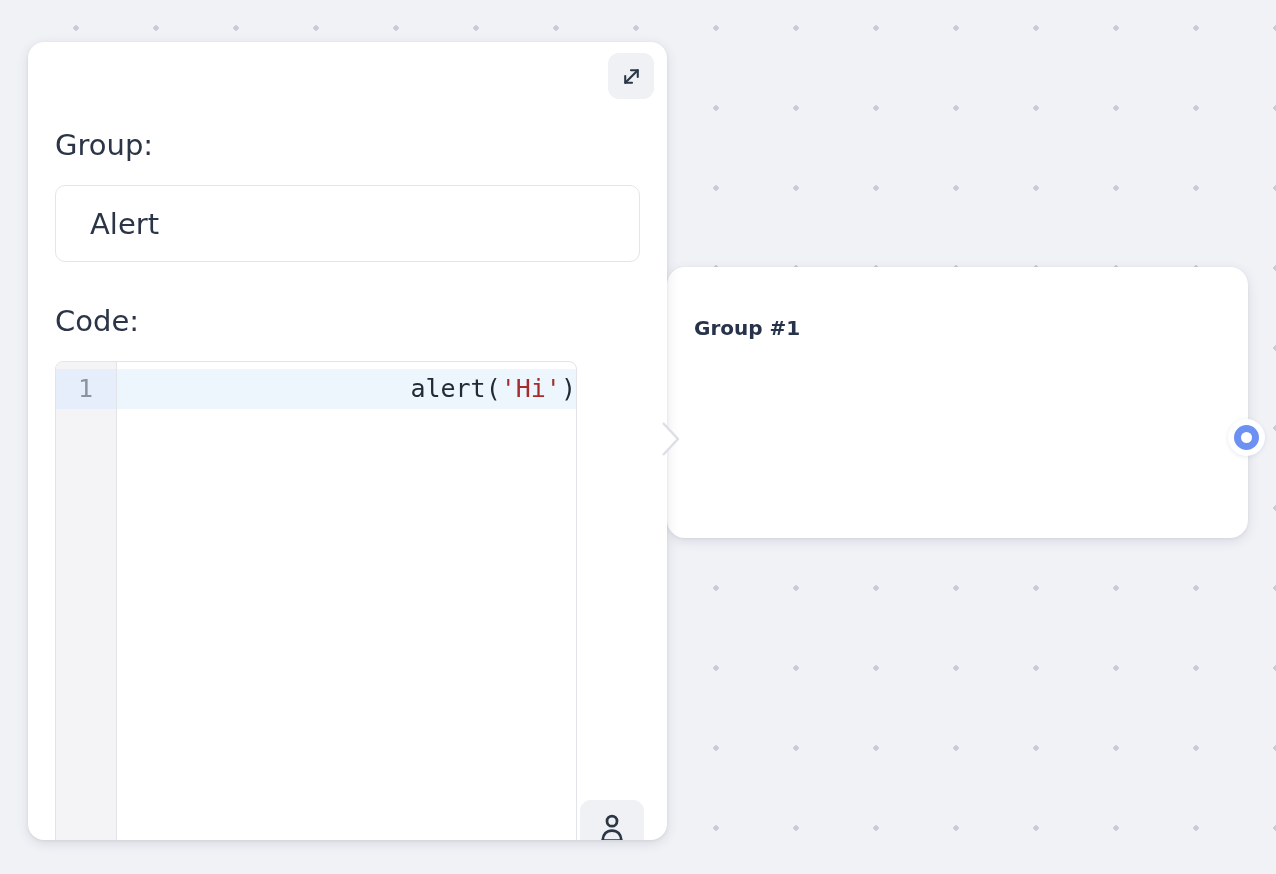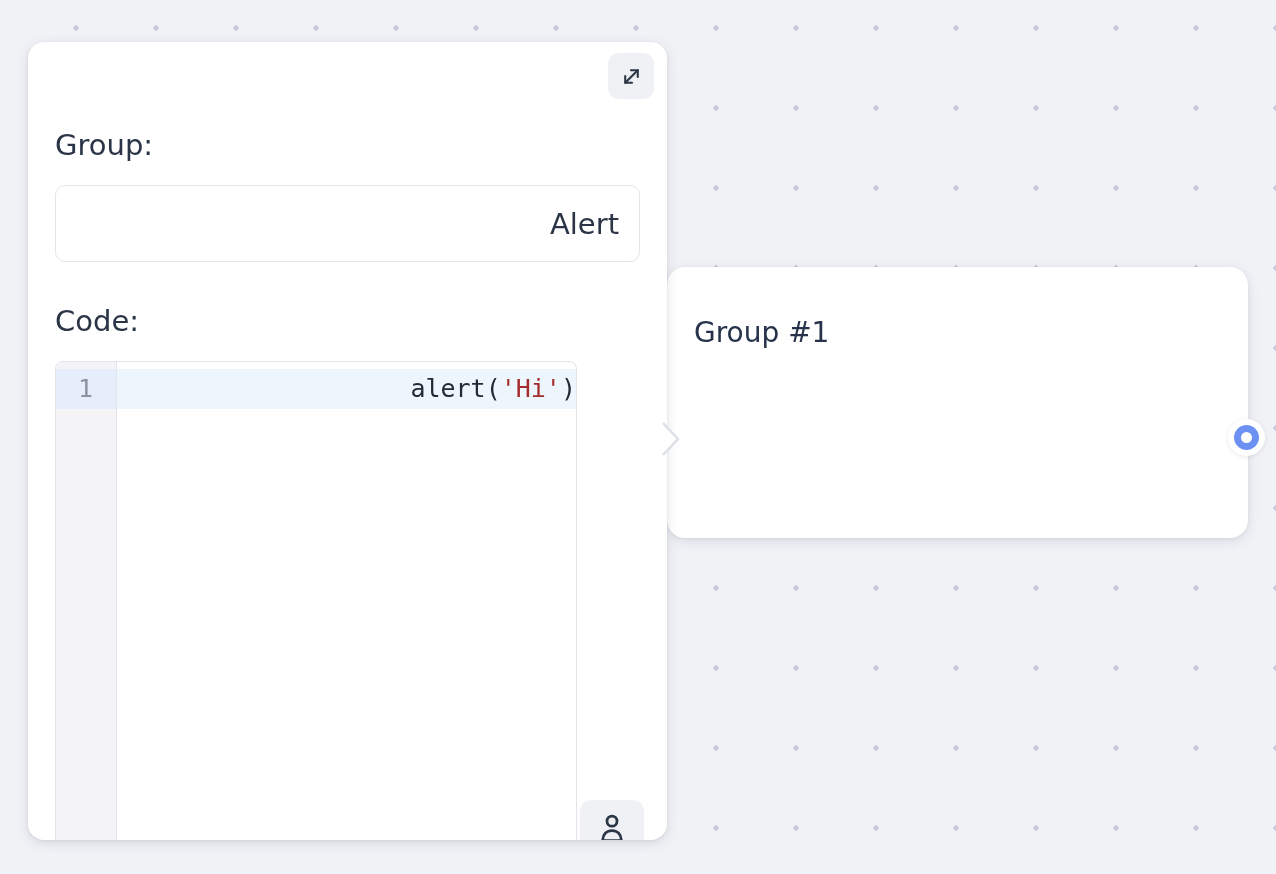--- a/index.html
+++ b/index.html
@@ -58,21 +58,20 @@
     left: 27px; top: 143px;
     width: 585px; height: 77px;
     border: 1px solid #e3e5ea;
     border-radius: 10px;
     background: #ffffff;
     padding: 0 20px 0 34px;
     font-family: "DejaVu Sans", "Liberation Sans", sans-serif;
     font-size: 29px;
     color: #2b3547;
     outline: none;
-    text-align: right;
   }
 
   
   .code-editor {
     position: absolute;
     left: 27px; top: 319px;
     width: 522px; height: 500px;
     border: 1px solid #e2e4e9;
     border-radius: 8px 8px 0 0;
     background: #ffffff;
@@ -117,22 +116,22 @@
     left: 667px; top: 267px;
     width: 581px; height: 271px;
     background: #ffffff;
     border-radius: 18px;
     box-shadow: 0 3px 12px rgba(55, 65, 95, 0.13), 0 1px 3px rgba(55, 65, 95, 0.07);
     z-index: 1;
   }
   .card-title {
     position: absolute;
     left: 27px; top: 49px;
-    font-size: 28px;
-    font-weight: 400;
+    font-size: 20px;
+    font-weight: 700;
     color: #27334a;
   }
   .node {
     position: absolute;
     left: 17px; top: 123px;
     width: 528px; height: 97px;
     background: #f8f9fb;
     border: 1px solid #e3e6ec;
     border-radius: 13px;
     display: flex;

